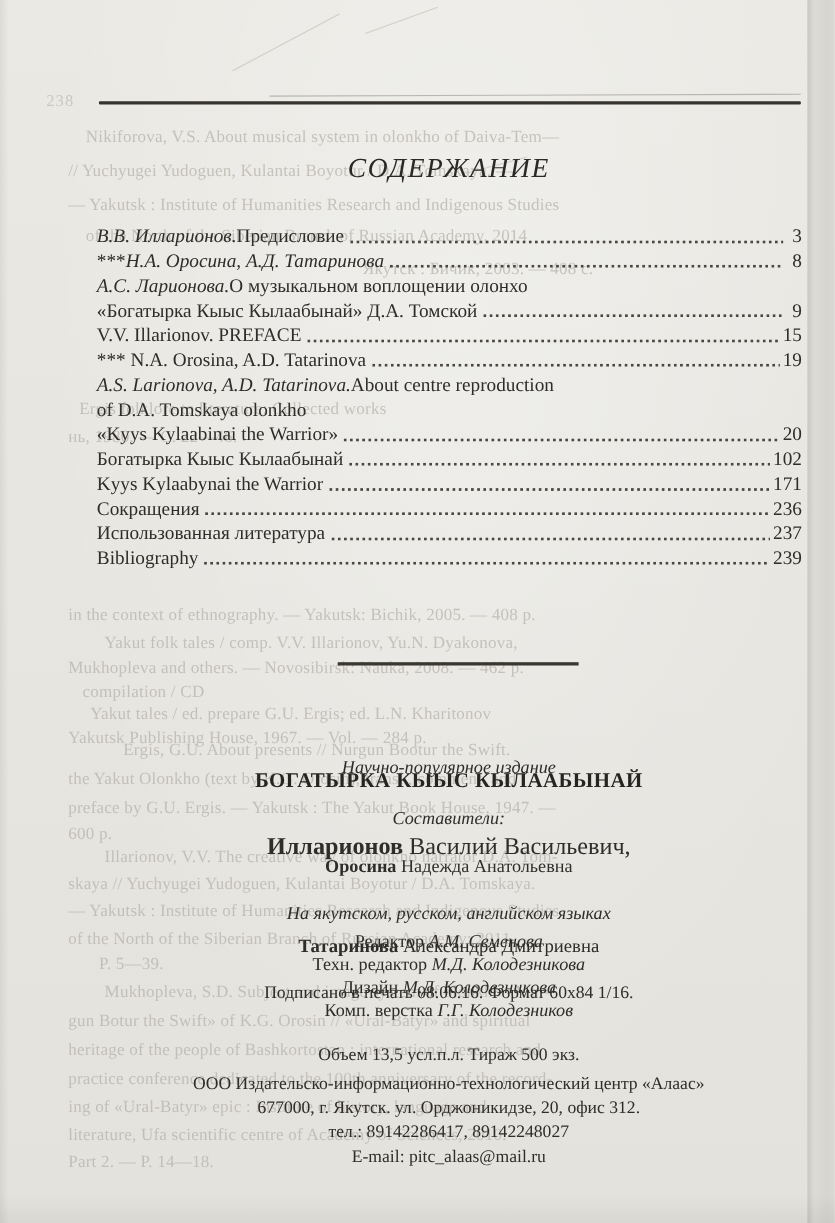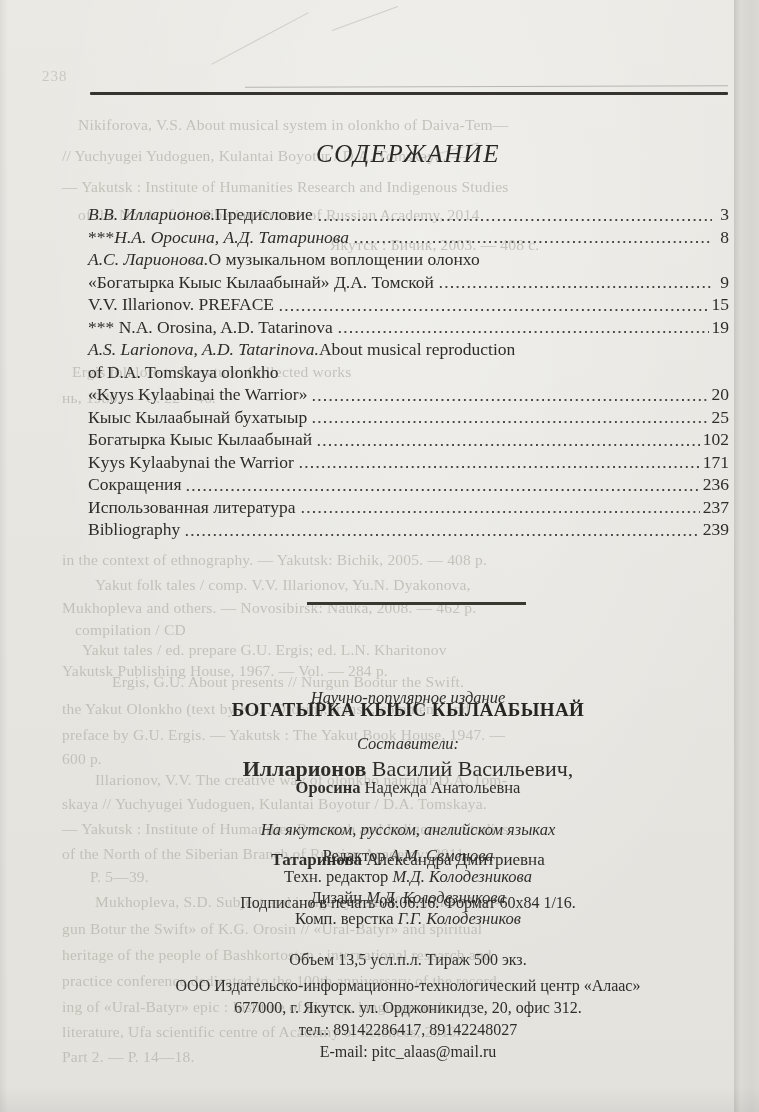--- a/index.html
+++ b/index.html
@@ -34,21 +34,21 @@
   
   .ghost-layer span{
     position:absolute;
     white-space:nowrap;
     font-size:15.5px;
     color:#b7b4ab;
     opacity:0.75;
     letter-spacing:0.2px;
   }
   .ghost-pgnum{
-    position:absolute;left:42px;top:68px;
+    position:absolute;left:42px;top:84px;
     font-size:15px;color:#c3c0b7;opacity:.8;letter-spacing:1px;
   }
   
   .contents-title{
     position:absolute;left:88px;top:140px;width:640px;
     text-align:center;
     font-style:italic;
     font-size:25px;
     letter-spacing:1.5px;
     color:#2b2926;
@@ -171,34 +171,29 @@
         <span class="leader"></span>
         <span class="pg">15</span>
     </div>
     <div class="toc-row">
       <span>*** N.A. Orosina, A.D. Tatarinova</span>
         <span class="leader"></span>
         <span class="pg">19</span>
     </div>
     <div class="toc-row">
       <span class="it">A.S. Larionova, A.D. Tatarinova.</span>
-        <span> About musical reproduction</span>
+        <span> About centre reproduction</span>
     </div>
     <div class="toc-row">
       <span>of D.A. Tomskaya olonkho</span>
     </div>
     <div class="toc-row">
       <span>«Kyys Kylaabinai the Warrior» </span>
         <span class="leader"></span>
         <span class="pg">20</span>
-    </div>
-    <div class="toc-row">
-      <span>Кыыс Кылаабынай бухатыыр</span>
-        <span class="leader"></span>
-        <span class="pg">25</span>
     </div>
     <div class="toc-row">
       <span>Богатырка Кыыс Кылаабынай </span>
         <span class="leader"></span>
         <span class="pg">102</span>
     </div>
     <div class="toc-row">
       <span>Kyys Kylaabynai the Warrior</span>
         <span class="leader"></span>
         <span class="pg">171</span>

